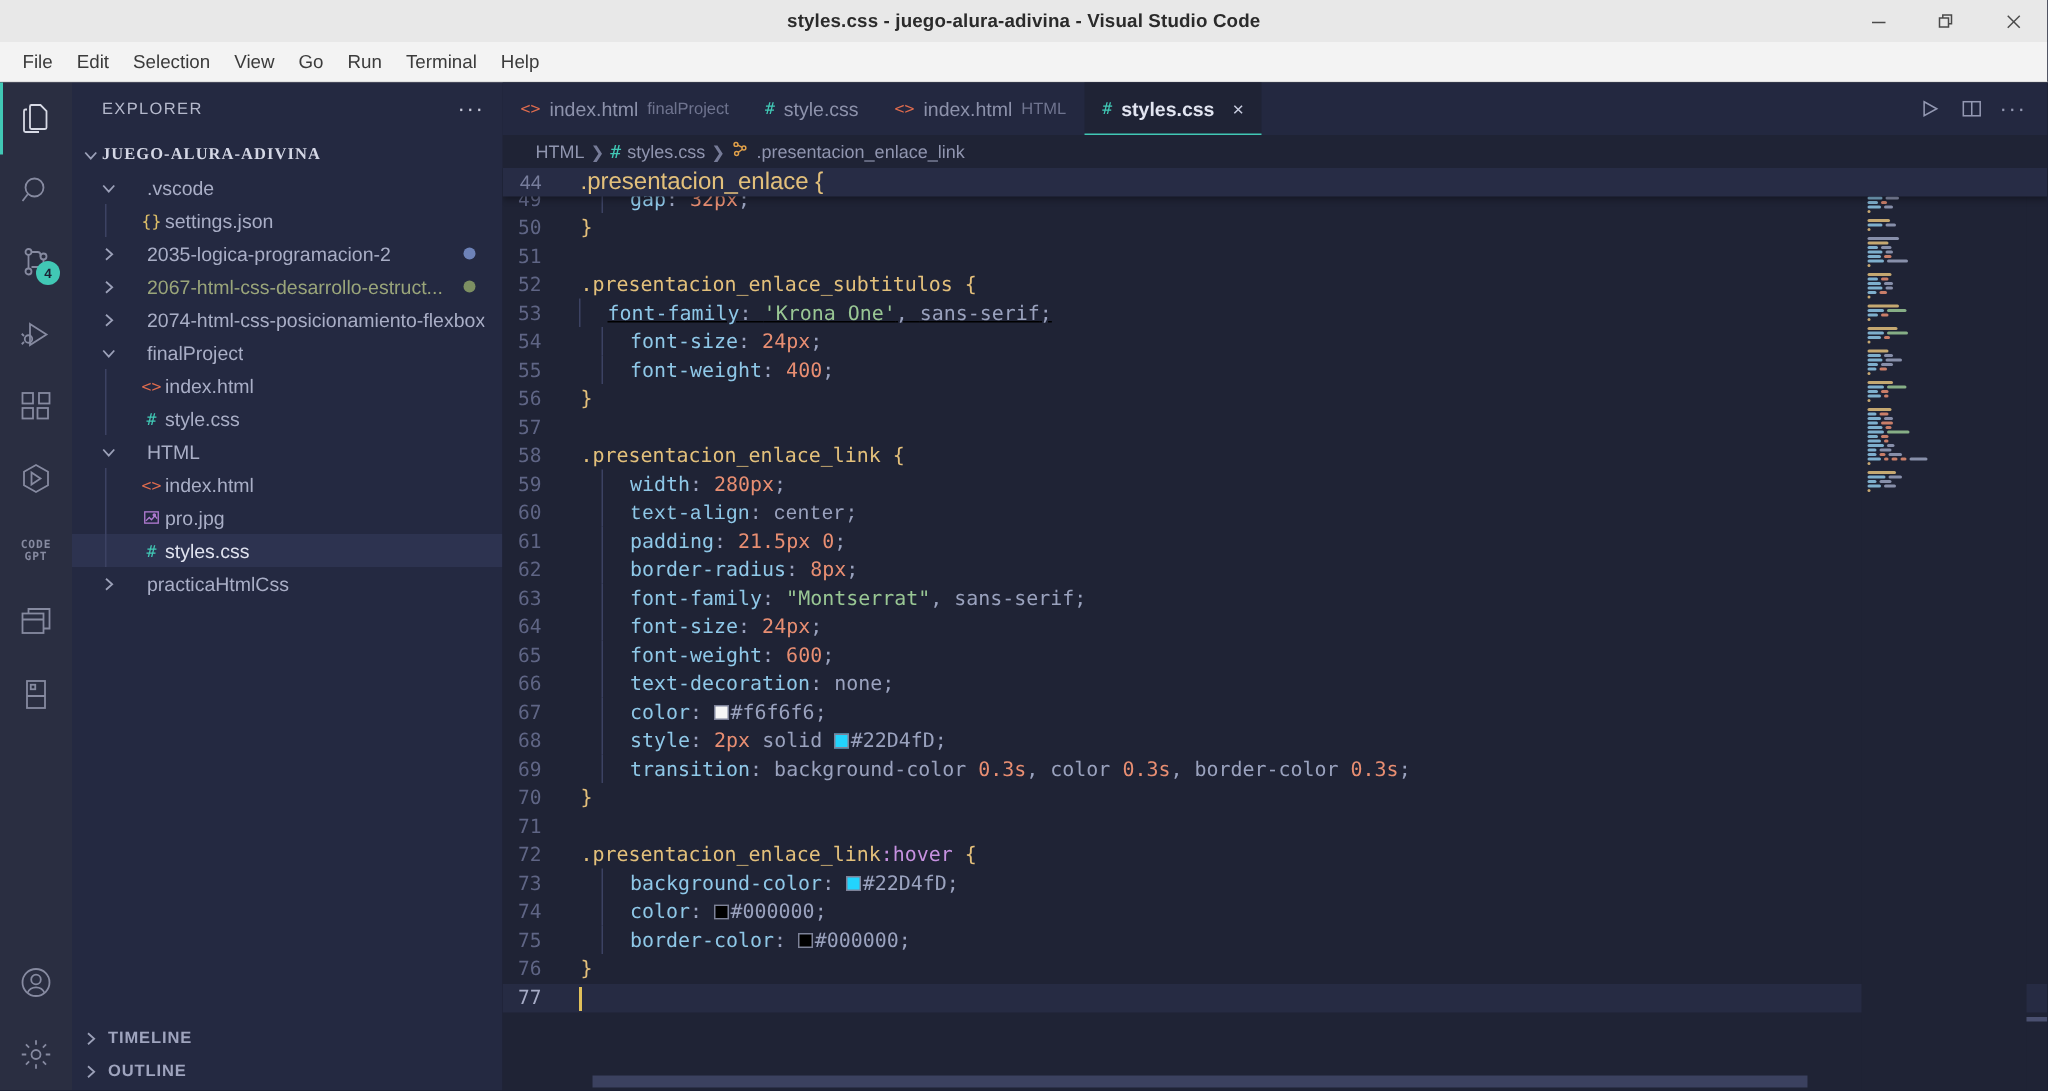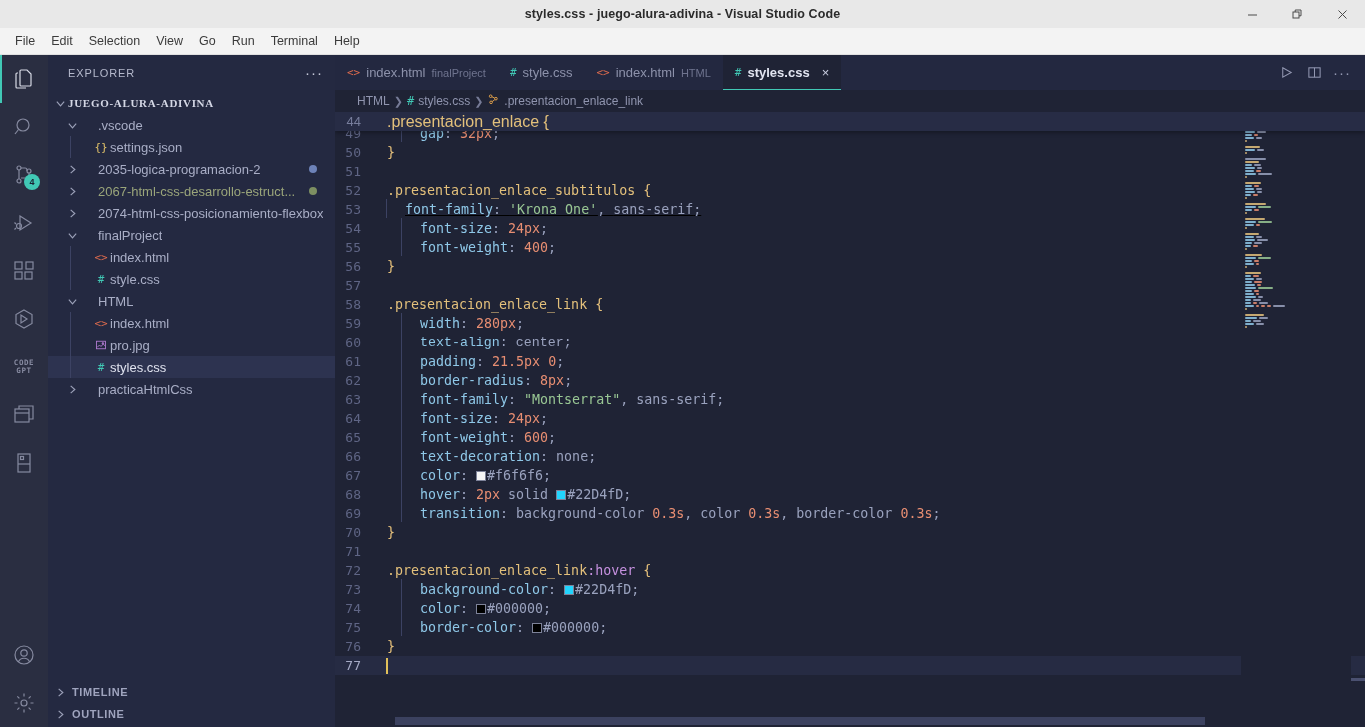--- a/index.html
+++ b/index.html
@@ -533,21 +533,21 @@
           <div class="codeline"><span class="ln">58</span><span class="ct" style="margin-left: 0px;"><span class="t-sel">.presentacion_enlace_link </span><span class="t-brace">{</span></span></div>
           <div class="codeline"><span class="ln">59</span><span class="ct" style="margin-left: 33px;"><span class="ig"></span><span class="t-prop">width</span><span class="t-punct">: </span><span class="t-num">280px</span><span class="t-punct">;</span></span></div>
           <div class="codeline"><span class="ln">60</span><span class="ct" style="margin-left: 33px; font-family: Liberation Mono, monospace;"><span class="ig"></span><span class="t-prop">text-align</span><span class="t-punct">: </span><span class="t-val">center</span><span class="t-punct">;</span></span></div>
           <div class="codeline"><span class="ln">61</span><span class="ct" style="margin-left: 33px;"><span class="ig"></span><span class="t-prop">padding</span><span class="t-punct">: </span><span class="t-num">21.5px</span><span class="t-punct"> </span><span class="t-num">0</span><span class="t-punct">;</span></span></div>
           <div class="codeline"><span class="ln">62</span><span class="ct" style="margin-left: 33px;"><span class="ig"></span><span class="t-prop">border-radius</span><span class="t-punct">: </span><span class="t-num">8px</span><span class="t-punct">;</span></span></div>
           <div class="codeline"><span class="ln">63</span><span class="ct" style="margin-left: 33px;"><span class="ig"></span><span class="t-prop">font-family</span><span class="t-punct">: </span><span class="t-str">"Montserrat"</span><span class="t-punct">, </span><span class="t-val">sans-serif</span><span class="t-punct">;</span></span></div>
           <div class="codeline"><span class="ln">64</span><span class="ct" style="margin-left: 33px;"><span class="ig"></span><span class="t-prop">font-size</span><span class="t-punct">: </span><span class="t-num">24px</span><span class="t-punct">;</span></span></div>
           <div class="codeline"><span class="ln">65</span><span class="ct" style="margin-left: 33px;"><span class="ig"></span><span class="t-prop">font-weight</span><span class="t-punct">: </span><span class="t-num">600</span><span class="t-punct">;</span></span></div>
           <div class="codeline"><span class="ln">66</span><span class="ct" style="margin-left: 33px;"><span class="ig"></span><span class="t-prop">text-decoration</span><span class="t-punct">: </span><span class="t-val">none</span><span class="t-punct">;</span></span></div>
           <div class="codeline"><span class="ln">67</span><span class="ct" style="margin-left: 33px;"><span class="ig"></span><span class="t-prop">color</span><span class="t-punct">: </span><span class="swatch" style="background: rgb(246, 246, 246);"></span><span class="t-val">#f6f6f6</span><span class="t-punct">;</span></span></div>
-          <div class="codeline"><span class="ln">68</span><span class="ct" style="margin-left: 33px;"><span class="ig"></span><span class="t-prop">hover</span><span class="t-punct">: </span><span class="t-num">2px</span><span class="t-val"> solid </span><span class="swatch" style="background: rgb(34, 212, 253);"></span><span class="t-val">#22D4fD</span><span class="t-punct">;</span></span></div>
+          <div class="codeline"><span class="ln">68</span><span class="ct" style="margin-left: 33px;"><span class="ig"></span><span class="t-prop">style</span><span class="t-punct">: </span><span class="t-num">2px</span><span class="t-val"> solid </span><span class="swatch" style="background: rgb(34, 212, 253);"></span><span class="t-val">#22D4fD</span><span class="t-punct">;</span></span></div>
           <div class="codeline"><span class="ln">69</span><span class="ct" style="margin-left: 33px;"><span class="ig"></span><span class="t-prop">transition</span><span class="t-punct">: </span><span class="t-val">background-color </span><span class="t-num">0.3s</span><span class="t-punct">, </span><span class="t-val">color </span><span class="t-num">0.3s</span><span class="t-punct">, </span><span class="t-val">border-color </span><span class="t-num">0.3s</span><span class="t-punct">;</span></span></div>
           <div class="codeline"><span class="ln">70</span><span class="ct" style="margin-left: 0px;"><span class="t-brace">}</span></span></div>
           <div class="codeline"><span class="ln">71</span><span class="ct" style="margin-left: 0px;"></span></div>
           <div class="codeline"><span class="ln">72</span><span class="ct" style="margin-left: 0px;"><span class="t-sel">.presentacion_enlace_link</span><span class="t-pseudo">:hover</span><span class="t-punct"> </span><span class="t-brace">{</span></span></div>
           <div class="codeline"><span class="ln">73</span><span class="ct" style="margin-left: 33px;"><span class="ig"></span><span class="t-prop">background-color</span><span class="t-punct">: </span><span class="swatch" style="background: rgb(34, 212, 253);"></span><span class="t-val">#22D4fD</span><span class="t-punct">;</span></span></div>
           <div class="codeline"><span class="ln">74</span><span class="ct" style="margin-left: 33px;"><span class="ig"></span><span class="t-prop">color</span><span class="t-punct">: </span><span class="swatch" style="background: rgb(0, 0, 0);"></span><span class="t-val">#000000</span><span class="t-punct">;</span></span></div>
           <div class="codeline"><span class="ln">75</span><span class="ct" style="margin-left: 33px;"><span class="ig"></span><span class="t-prop">border-color</span><span class="t-punct">: </span><span class="swatch" style="background: rgb(0, 0, 0);"></span><span class="t-val">#000000</span><span class="t-punct">;</span></span></div>
           <div class="codeline"><span class="ln">76</span><span class="ct" style="margin-left: 0px;"><span class="t-brace">}</span></span></div>
           <div class="codeline current"><span class="ln">77</span><span class="ct" style="margin-left: 0px;"><span class="cursor"></span></span></div>
         </div>

